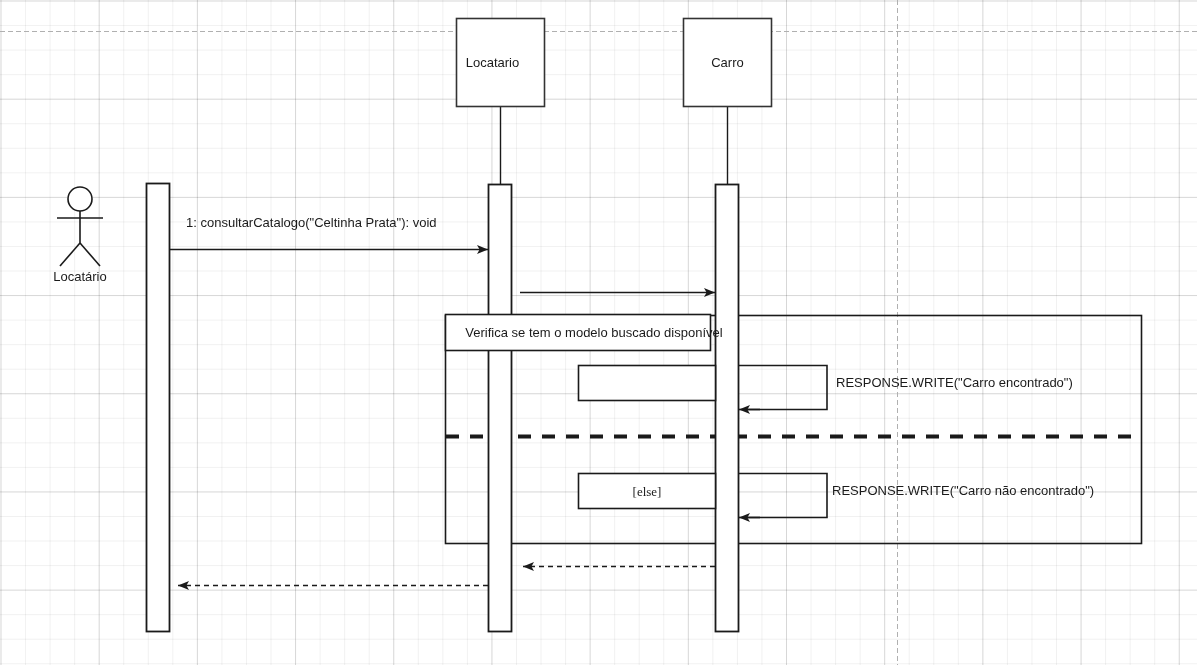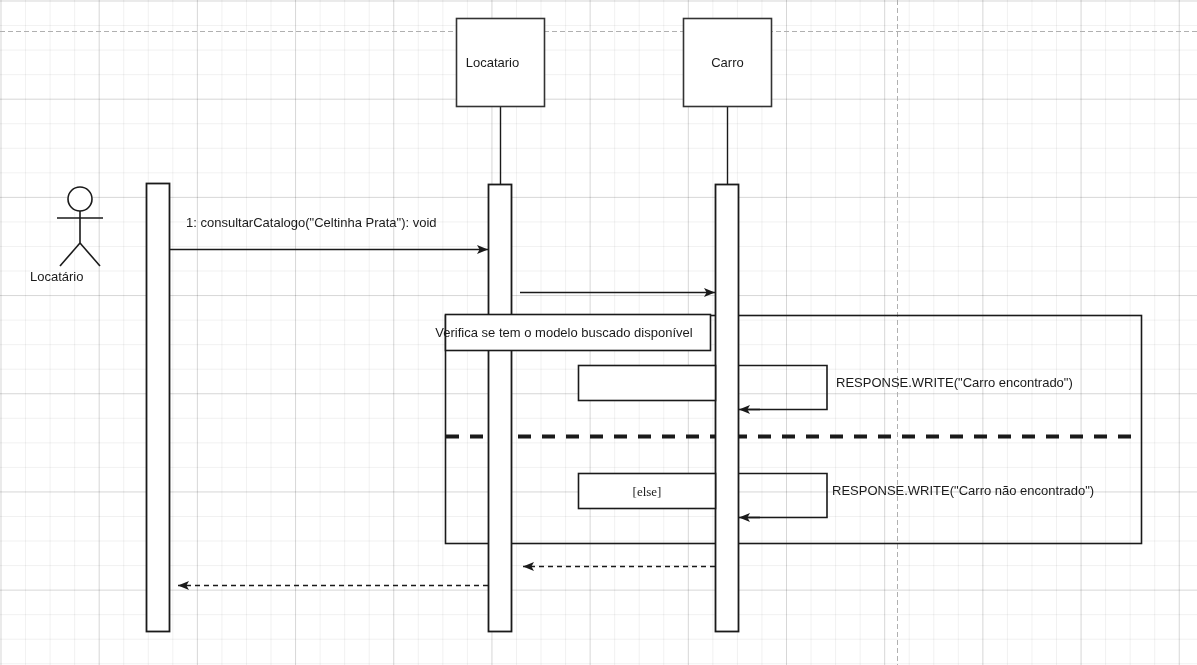--- a/index.html
+++ b/index.html
@@ -35,20 +35,21 @@
   }
   .lbl {
     position: absolute;
     font-family: "Liberation Sans", sans-serif;
     font-size: 13px;
     color: #1a1a1a;
     white-space: pre;
     line-height: 16px;
   }
   .lbl-center {
+    text-align: center;
   }
   .box-text {
     position: absolute;
     display: flex;
     align-items: center;
     justify-content: center;
     text-align: center;
     font-family: "Liberation Sans", sans-serif;
     font-size: 13px;
     color: #1a1a1a;
@@ -119,21 +120,21 @@
   </svg>
 
   <div class="box-text" style="left:456px; top:18px; width:73px; height:89px;">Locatario</div>
 
   <div class="box-text" style="left:683px; top:18px; width:89px; height:89px;">Carro</div>
 
   <div class="lbl lbl-center" style="left:30px; top:269px; width:100px;">Locatário</div>
 
   <div class="lbl" style="left:186px; top:215px;">1: consultarCatalogo("Celtinha Prata"): void</div>
 
-  <div class="box-text" style="left:432px; top:314px; width:264px; height:37px;">Verifica se tem o modelo buscado disponível</div>
+  <div class="box-text" style="left:462px; top:314px; width:264px; height:37px;">Verifica se tem o modelo buscado disponível</div>
 
 
   <div class="box-text" style="left:579px; top:474px; width:136px; height:35px;font-family:Liberation Serif, serif;">[else]</div>
 
   <div class="lbl" style="left:836px; top:375px;">RESPONSE.WRITE("Carro encontrado")</div>
 
   <div class="lbl" style="left:832px; top:483px;">RESPONSE.WRITE("Carro não encontrado")</div>
 
 </div>
 

